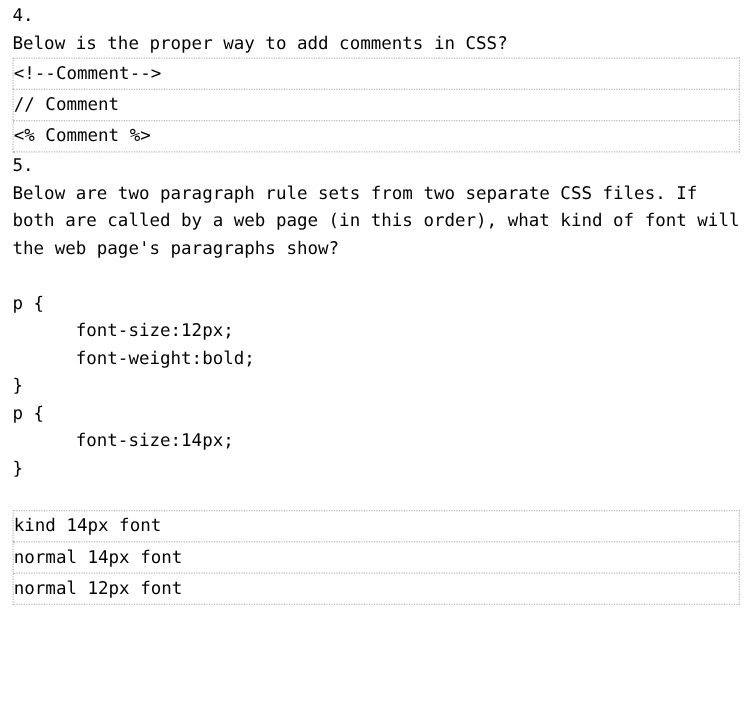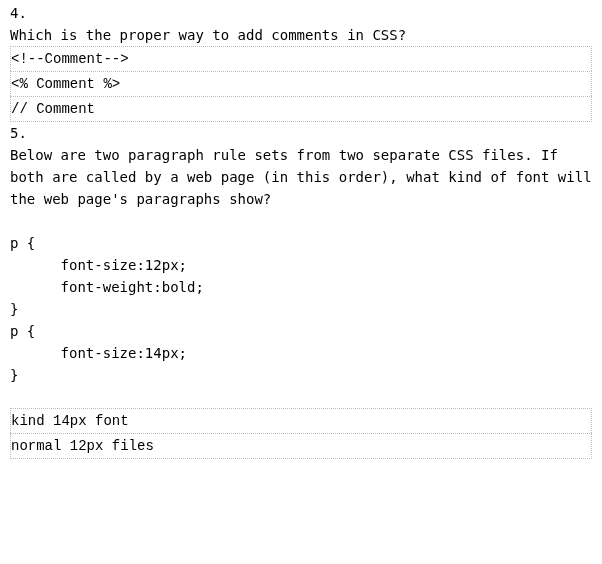--- a/index.html
+++ b/index.html
@@ -14,46 +14,45 @@
   }
   .q-num, .q-text, .code-block {
     padding: 0;
   }
   .answer {
     border-top: 1px dotted #bcbcbc;
     border-left: 1px dotted #bcbcbc;
     border-right: 1px dotted #bcbcbc;
     padding: 1px 0;
     min-height: 20px;
-    font-family: Liberation Mono, monospace;
   }
   .answer:last-of-type, .answer-group .answer:last-child {
     border-bottom: 1px dotted #bcbcbc;
   }
   .answer-group { margin: 0; }
   pre {
     margin: 0;
     font-family: inherit;
     white-space: pre;
   }
   .block { margin-bottom: 0; }
   .gap { height: 22px; }
 </style>
 </head>
 <body>
 
 <div class="block">
   <div class="q-num">4.</div>
-  <div class="q-text">Which is the proper way to add comments in CSS?</div>
+  <div class="q-text">Below is the proper way to add comments in CSS?</div>
 </div>
 
 <div class="answer-group">
   <div class="answer">&lt;!--Comment--&gt;</div>
+  <div class="answer">// Comment</div>
   <div class="answer">&lt;% Comment %&gt;</div>
-  <div class="answer">// Comment</div>
 </div>
 
 <div class="block">
   <div class="q-num">5.</div>
   <div class="q-text">Below are two paragraph rule sets from two separate CSS files. If both are called by a web page (in this order), what kind of font will the web page's paragraphs show?</div>
 </div>
 
 <div class="gap"></div>
 
 <div class="code-block">
@@ -63,14 +62,15 @@
 }
 p {
       font-size:14px;
 }</pre>
   </div>
 
 <div class="gap"></div>
 
 <div class="answer-group">
   <div class="answer">kind 14px font</div>
-  <div class="answer">normal 12px files</div>
+  <div class="answer">normal 14px font</div>
+  <div class="answer">normal 12px font</div>
 </div>
 
 </body></html>

